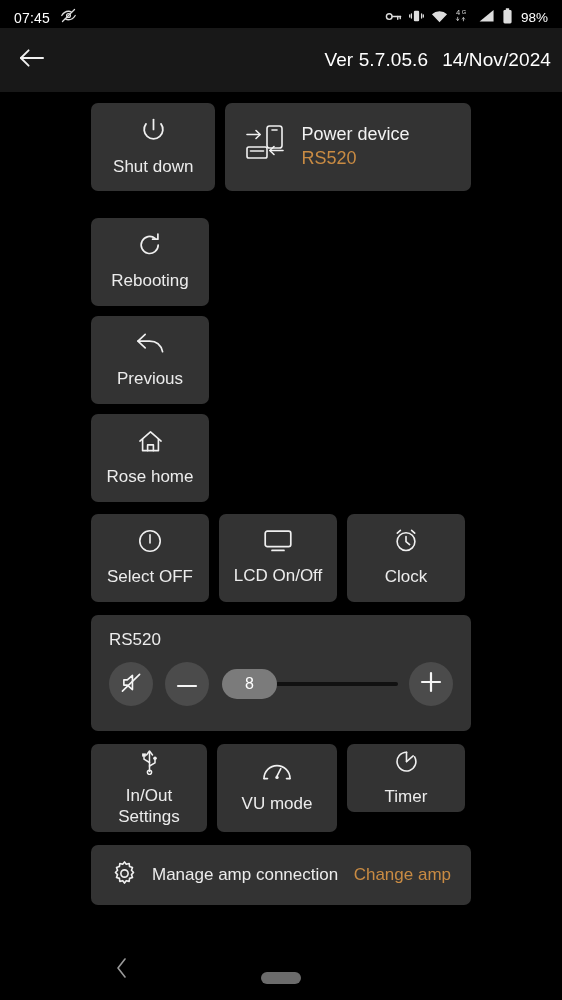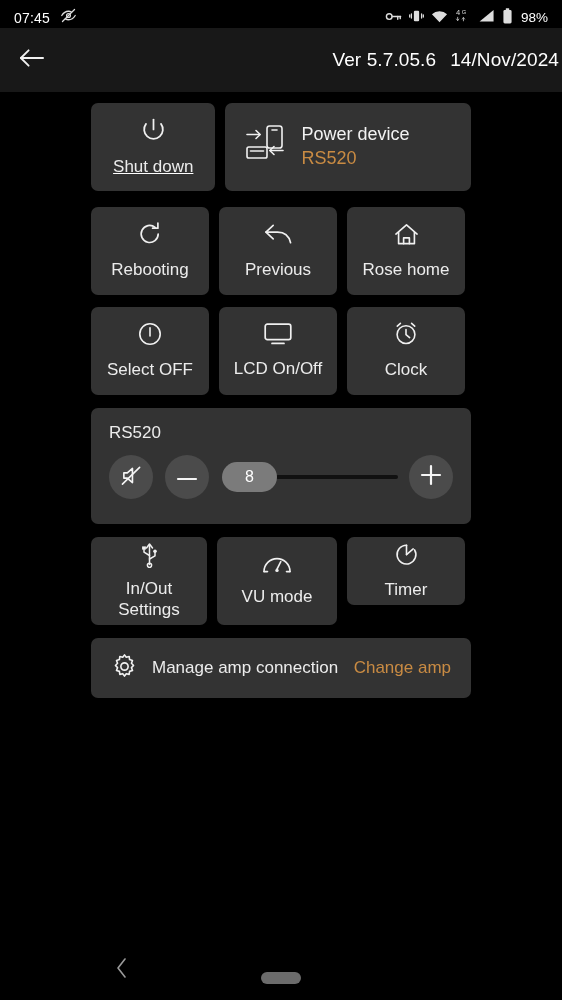--- a/index.html
+++ b/index.html
@@ -60,21 +60,21 @@
   .back-btn {
     width: 62px; height: 64px;
     display: flex; align-items: center; justify-content: center;
     cursor: pointer;
   }
   .header-titles {
     margin-left: auto;
     display: flex;
     align-items: flex-start;
     gap: 14px;
-    padding-right: 3px;
+    padding-right: 11px;
     white-space: nowrap;
   }
   .header-ver, .header-date {
     font-size: 19px;
     color: #ffffff;
     letter-spacing: .1px;
   }
 
   
   .content {
@@ -105,29 +105,29 @@
     font-size: 17px;
     color: #ececec;
     text-align: center;
     line-height: 1.22;
     margin-top: 9px;
   }
   .icon { display: block; }
 
   
   .r1 { height: 88px; }
-  .card-shutdown { width: 128px; height: 88px; text-decoration: underline; }
+  .card-shutdown { width: 128px; height: 88px; }
   .card-change { width: 252px; height: 88px; flex-direction: row; justify-content: flex-start; padding-left: 18px; gap: 14px; }
   .change-texts { display: flex; flex-direction: column; gap: 2px; }
   .change-title { font-size: 18px; color: #f2f2f2; line-height: 1.2; }
   .change-sub { font-size: 18px; color: #c98b43; line-height: 1.2; }
 
   
   .card-third { width: 118px; height: 88px; }
-  .r2 { margin-top: 16px; }
+  .r2 { margin-top: 27px; flex-direction: column; }
   .r3 { margin-top: 12px; }
 
   
   .vol-panel {
     width: 380px;
     height: 116px;
     background: #333333;
     border-radius: 7px;
     box-sizing: border-box;
     padding: 15px 18px 0 18px;

